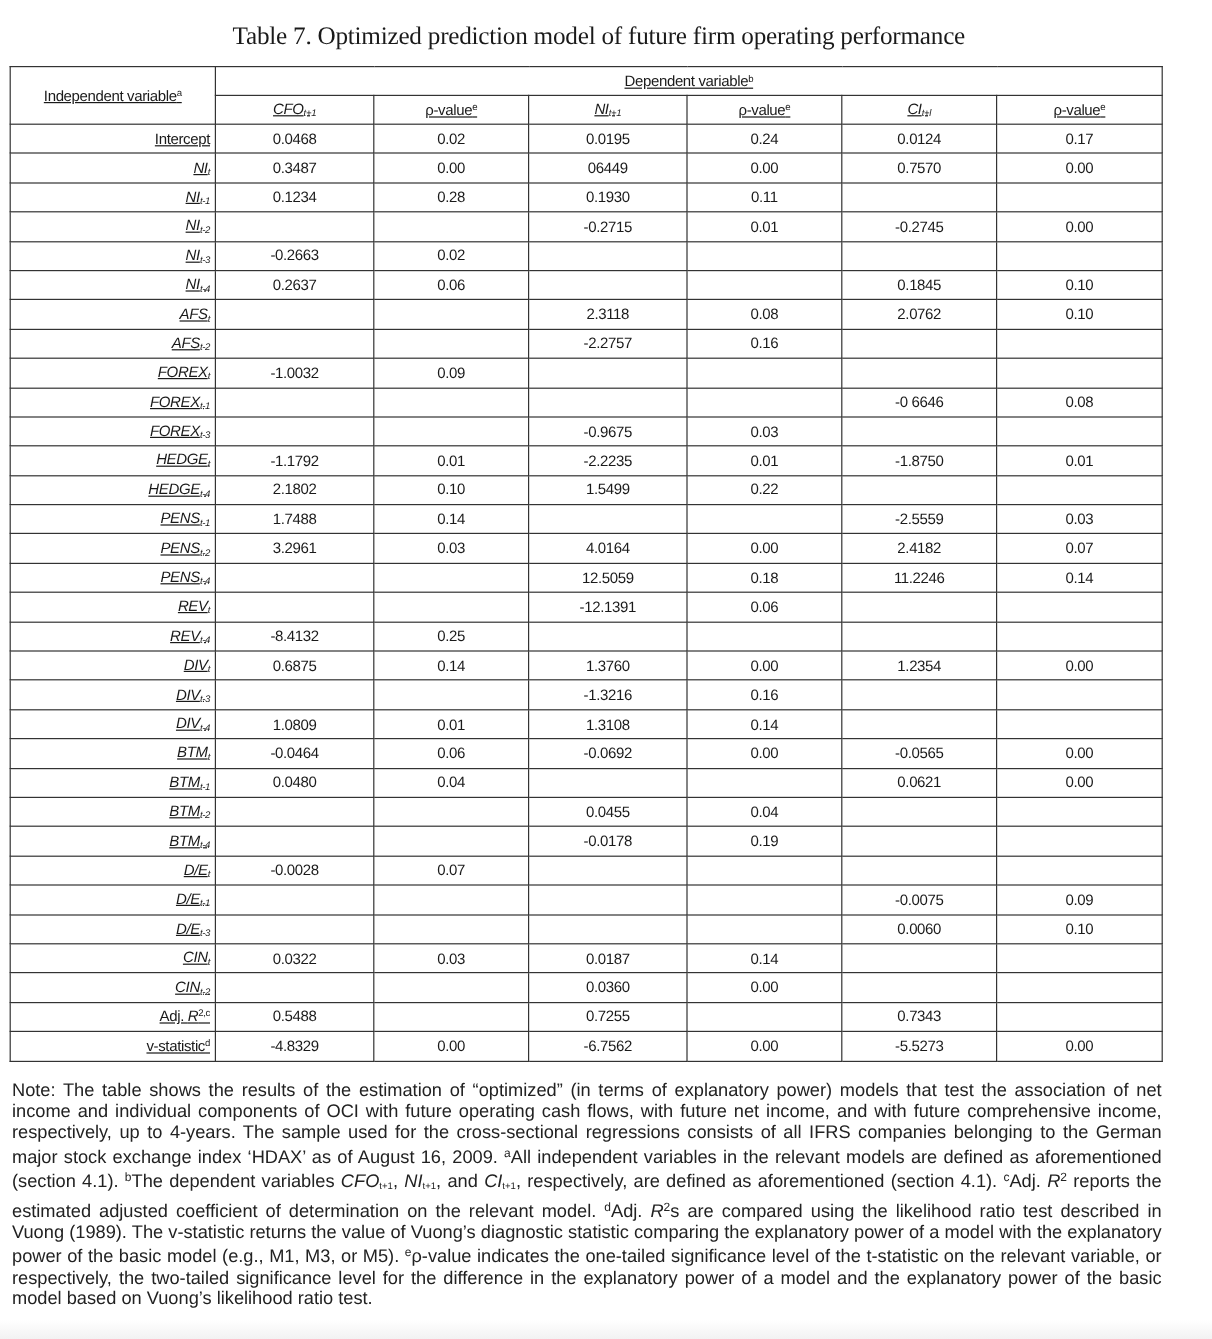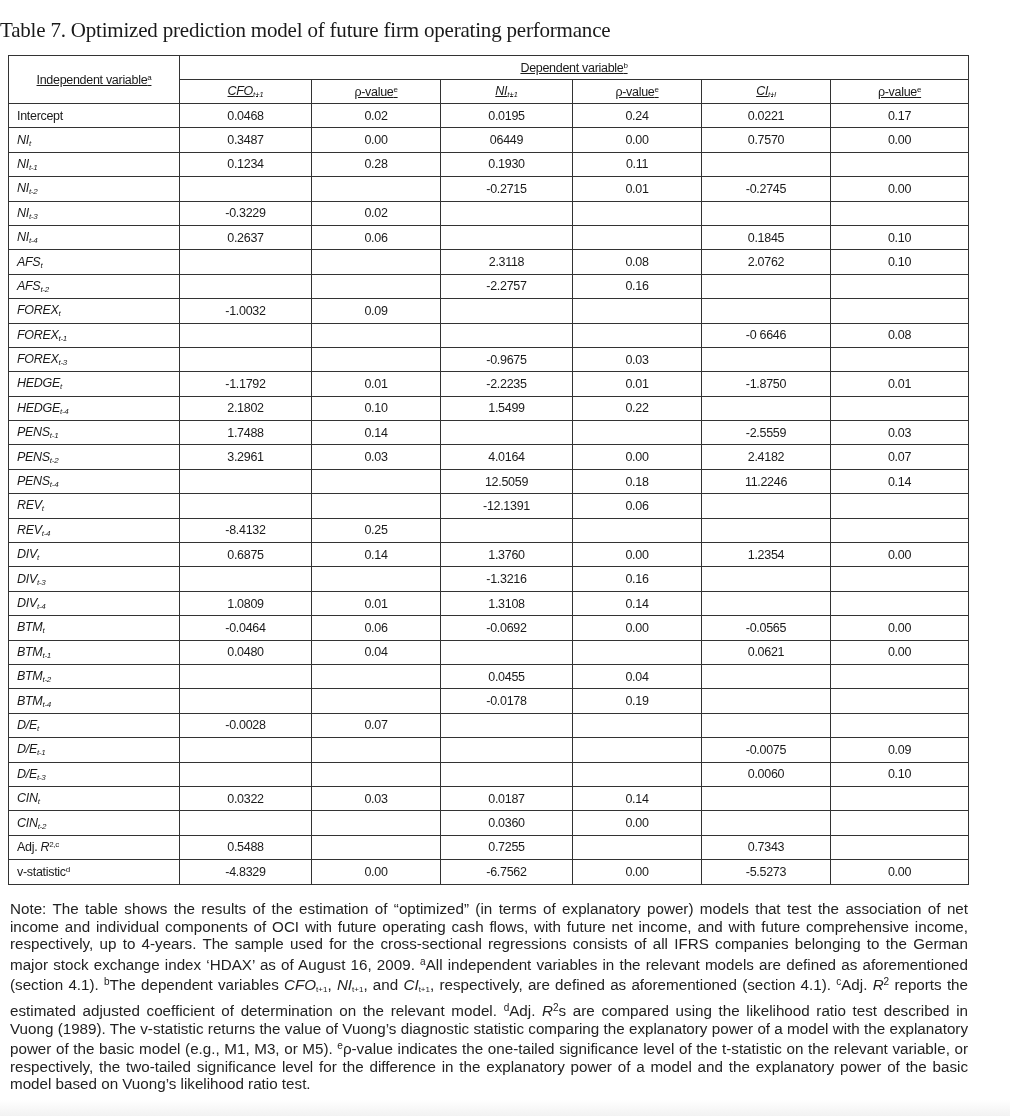--- a/index.html
+++ b/index.html
@@ -1,33 +1,33 @@
 <!DOCTYPE html>
 <html><head>
   <meta charset="utf-8">
   <style>
     html, body { margin: 0; padding: 0; background: #ffffff; }
     body { width: 1010px; height: 1116px; position: relative; overflow: hidden; color: #1a1a1a; }
     .title {
-      position: absolute; left: 0; top: 18px; width: 976px; 
+      position: absolute; left: 11px; top: 18px; width: 976px; text-align: center;
       font-family: "Liberation Serif", serif; font-size: 21px; letter-spacing: -0.2px;
     }
     table.res {
       position: absolute; left: 8px; top: 55px; width: 960px;
       border-collapse: collapse; table-layout: fixed;
       font-family: "Liberation Sans", sans-serif; font-size: 12.5px;
       border: 1.5px solid #333;
     }
     table.res td, table.res th {
       border: 1px solid #333; padding: 0 4px; height: 23.4px;
       text-align: center; font-weight: normal; white-space: nowrap; overflow: hidden;
       letter-spacing: -0.3px;
     }
     table.res th { height: 23px; text-decoration: underline; }
-    table.res td.var { text-align: left; padding-left: 8px; }
+    table.res td.var { text-align: right; padding-left: 8px; text-decoration: underline; }
     .it { font-style: italic; }
     sub, sup { font-size: 8px; }
     sub { vertical-align: -2px; }
     sup { vertical-align: 4px; }
     .note {
       position: absolute; left: 10px; top: 900px; width: 958px;
       font-family: Liberation Sans, sans-serif; font-size: 15.2px; line-height: 17.6px;
       text-align: justify; color: #222;
     }
     .note .fn { font-size: 10px; vertical-align: 5px; }
@@ -63,21 +63,21 @@
         <th><span>ρ-value</span><sup>e</sup></th>
       </tr>
   </thead>
   <tbody id="tbody">
       <tr>
         <td class="var"><span>Intercept</span></td>
         <td>0.0468</td>
         <td>0.02</td>
         <td>0.0195</td>
         <td>0.24</td>
-        <td>0.0221</td>
+        <td>0.0124</td>
         <td>0.17</td>
       </tr>
       <tr>
         <td class="var"><span class="it">NI</span><sub class="it">t</sub></td>
         <td>0.3487</td>
         <td>0.00</td>
         <td>06449</td>
         <td>0.00</td>
         <td>0.7570</td>
         <td>0.00</td>
@@ -95,21 +95,21 @@
         <td class="var"><span class="it">NI</span><sub class="it">t-2</sub></td>
         <td></td>
         <td></td>
         <td>-0.2715</td>
         <td>0.01</td>
         <td>-0.2745</td>
         <td>0.00</td>
       </tr>
       <tr>
         <td class="var"><span class="it">NI</span><sub class="it">t-3</sub></td>
-        <td>-0.3229</td>
+        <td>-0.2663</td>
         <td>0.02</td>
         <td></td>
         <td></td>
         <td></td>
         <td></td>
       </tr>
       <tr>
         <td class="var"><span class="it">NI</span><sub class="it">t-4</sub></td>
         <td>0.2637</td>
         <td>0.06</td>

